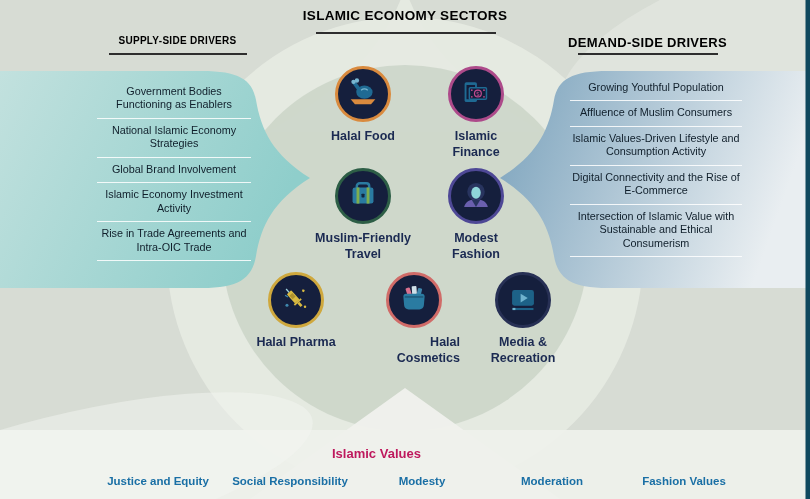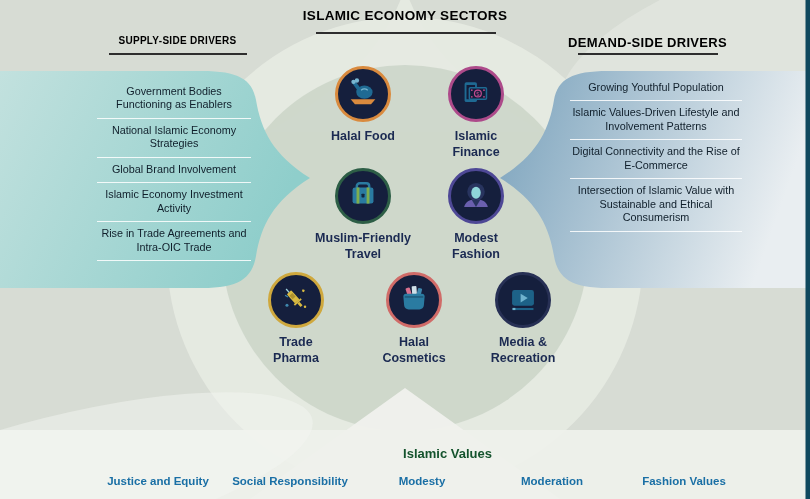--- a/index.html
+++ b/index.html
@@ -36,25 +36,25 @@
   }
   .sector-label{
     margin-top:7px;text-align:center;font-weight:bold;font-size:12.5px;
     line-height:1.25;color:#1b2a52;
   }
   .s0{left:303px;top:66px;}  .s0 .sector-label{width:70px;}
   .s1{left:416px;top:66px;}  .s1 .sector-label{width:70px;}
   .s2{left:303px;top:168px;} .s2 .sector-label{width:122px;}
   .s3{left:416px;top:168px;} .s3 .sector-label{width:80px;}
   .s4{left:236px;top:272px;} .s4 .sector-label{width:80px;}
-  .s5{left:354px;top:272px;} .s5 .sector-label{width:92px;}
+  .s5{left:354px;top:272px;} .s5 .sector-label{width:92px;text-align:right;}
   .s6{left:463px;top:272px;} .s6 .sector-label{width:92px;}
 
-  #values-title{position:absolute;left:332px;top:446px;width:160px;text-align:right;
-    font-weight:bold;font-size:13px;color:#14532d;}
+  #values-title{position:absolute;left:332px;top:446px;width:160px;text-align:left;
+    font-weight:bold;font-size:13px;color:#be185d;}
   .value-item{position:absolute;top:475px;transform:translateX(-50%);white-space:nowrap;
     font-size:11.5px;font-weight:600;color:#1a6fa5;}
   #v0{left:158px;} #v1{left:290px;} #v2{left:422px;} #v3{left:552px;} #v4{left:684px;}
 </style>
 </head>
 <body>
 
 <svg id="bg" viewBox="0 0 810 499" xmlns="http://www.w3.org/2000/svg">
   <defs>
     <linearGradient id="gl" x1="0%" y1="0%" x2="100%" y2="35%">
@@ -89,21 +89,22 @@
 <div class="driver-list" id="supply-list">
   <div class="driver-item">Government Bodies Functioning as Enablers</div>
   <div class="driver-item">National Islamic Economy Strategies</div>
   <div class="driver-item">Global Brand Involvement</div>
   <div class="driver-item">Islamic Economy Investment Activity</div>
   <div class="driver-item">Rise in Trade Agreements and Intra-OIC Trade</div>
 </div>
 
 <div class="driver-list" id="demand-list">
   <div class="driver-item">Growing Youthful Population</div>
-  <div class="driver-item">Islamic Values-Driven Lifestyle and Involvement Patterns</div>
+  <div class="driver-item">Affluence of Muslim Consumers</div>
+  <div class="driver-item">Islamic Values-Driven Lifestyle and Consumption Activity</div>
   <div class="driver-item">Digital Connectivity and the Rise of E-Commerce</div>
   <div class="driver-item">Intersection of Islamic Value with Sustainable and Ethical Consumerism</div>
 </div>
 
 <div class="sector s0">
   <div class="circle" style="border-color: rgb(217, 138, 62);">
     <svg width="38" height="38" viewBox="0 0 40 40">
       <path d="M7 25.5h26l-4.5 5.2h-17z" fill="#d98a3e"></path>
       <ellipse cx="21.5" cy="18" rx="8.6" ry="6.9" fill="#1f6a93"></ellipse>
       <path d="M15.5 14.5 L11 8.5" stroke="#1f6a93" stroke-width="4" stroke-linecap="round"></path>
@@ -166,21 +167,21 @@
         <rect x="17.9" y="12" width="4.2" height="5" fill="#8a6f1f" opacity=".55"></rect>
         <rect x="15.2" y="21.8" width="9.6" height="1.9" fill="#d9ba41"></rect>
         <rect x="18.6" y="23.7" width="2.8" height="5" fill="#d9ba41"></rect>
       </g>
       <circle cx="10.5" cy="25.5" r="1.6" fill="#3f88ae"></circle>
       <path d="M8.5 15l3 1.8" stroke="#3f88ae" stroke-width="1.4"></path>
       <rect x="26.5" y="9" width="2.4" height="2.4" fill="#d9ba41" transform="rotate(20 27.7 10.2)"></rect>
       <circle cx="29.5" cy="27" r="1.3" fill="#d9ba41"></circle>
     </svg>
   </div>
-  <div class="sector-label">Trade Pharma</div>
+  <div class="sector-label">Halal Pharma</div>
 </div>
 
 <div class="sector s5">
   <div class="circle" style="border-color: rgb(208, 107, 104);">
     <svg width="38" height="38" viewBox="0 0 40 40">
       <rect x="12" y="7" width="4.6" height="8" rx="1" fill="#d9708e" transform="rotate(-18 14.3 11)"></rect>
       <rect x="17.8" y="5.5" width="5" height="8.5" rx=".8" fill="#cfe0e8" transform="rotate(-4 20.3 9.7)"></rect>
       <rect x="23.5" y="7.5" width="4.4" height="7.5" rx="1" fill="#3f88ae" transform="rotate(14 25.7 11.2)"></rect>
       <path d="M11.5 13.5h17c1.6 0 2.8 1.3 2.7 2.9l-.8 9.2c-.2 2.5-2.2 4.4-4.7 4.4H14.3c-2.5 0-4.5-1.9-4.7-4.4l-.8-9.2c-.1-1.6 1.1-2.9 2.7-2.9z" fill="#2a7ba1"></path>
       <path d="M10.2 16.8h19.6" stroke="#11263f" stroke-width="1.2" opacity=".55"></path>

